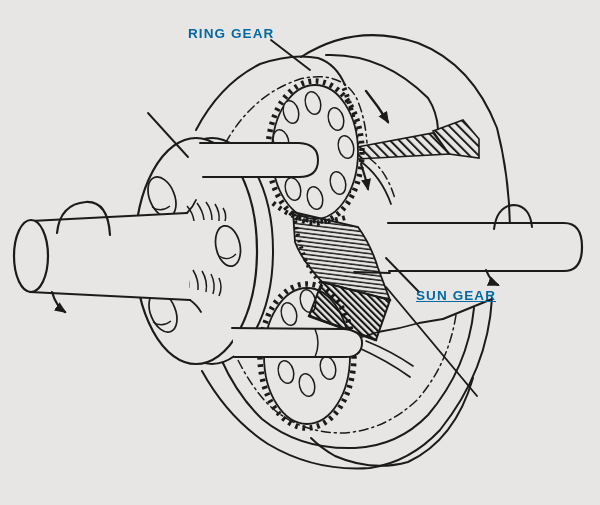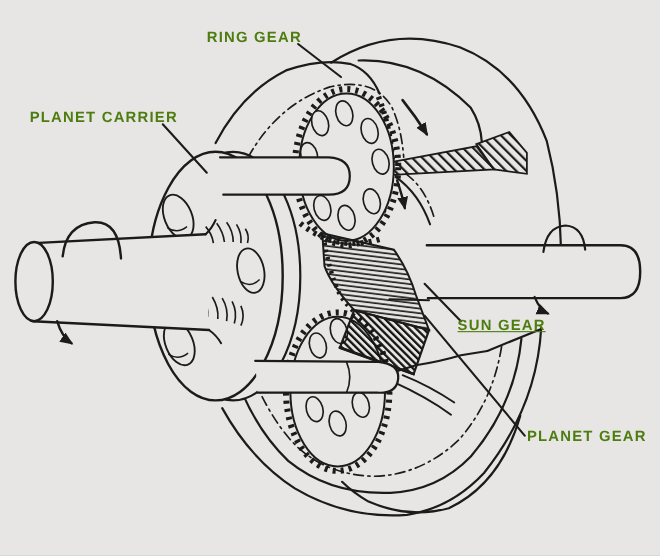--- a/index.html
+++ b/index.html
@@ -5,21 +5,21 @@
   html,body{margin:0;padding:0;background:#cfcfcd;}
   .stage{
     position:relative;width:600px;height:505px;margin:0 auto;
     background:#e7e6e4;overflow:hidden;
     font-family:"Liberation Sans","DejaVu Sans",sans-serif;
   }
   .stage svg{position:absolute;left:0;top:0;}
   .part-label{
     position:absolute;white-space:nowrap;
     font-weight:700;font-size:13.5px;letter-spacing:1.1px;
-    color:#4d7c0f;-webkit-user-select:none;user-select:none;
+    color:#0369a1;-webkit-user-select:none;user-select:none;
   }
   #lbl-ring{left:188px;top:26px;}
   #lbl-carrier{left:27px;top:99px;}
   #lbl-sun{left:416px;top:288px;text-decoration:underline;}
   #lbl-planet{left:479px;top:389px;}
 </style>
 </head>
 <body>
 
 <div class="stage">
@@ -161,17 +161,15 @@
 
   <g stroke="#1b1b1b" stroke-width="1.9" stroke-linecap="round">
     <path d="M271,40 L310,70"></path>
     <path d="M148,113 L188,157"></path>
     <path d="M419,292 L386,258"></path>
     <path d="M477,396 L386,287"></path>
   </g>
 </svg>
 
 <div class="part-label" id="lbl-ring">RING GEAR</div>
-<div class="part-label" id="lbl-carrier">PLANET CARRIER</div>
 <div class="part-label" id="lbl-sun">SUN GEAR</div>
-<div class="part-label" id="lbl-planet">PLANET GEAR</div>
 
 </div>
 
 </body></html>

